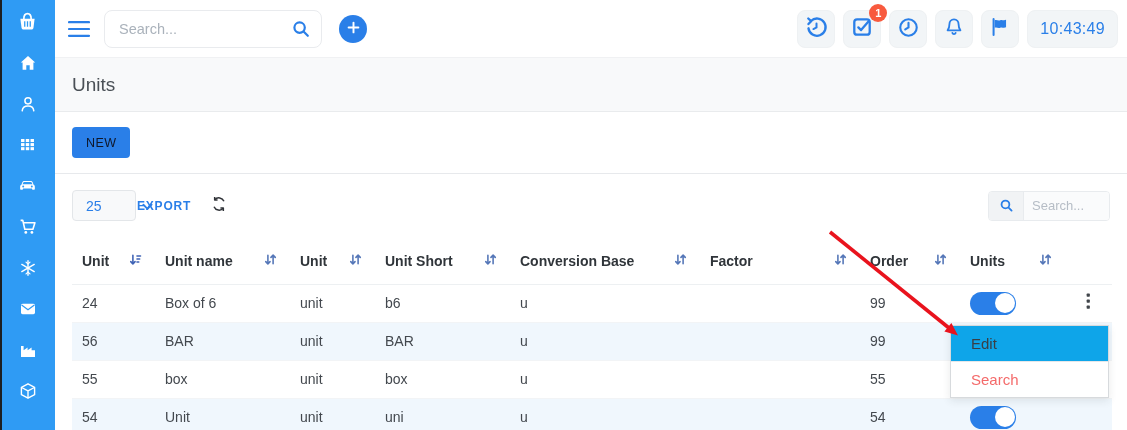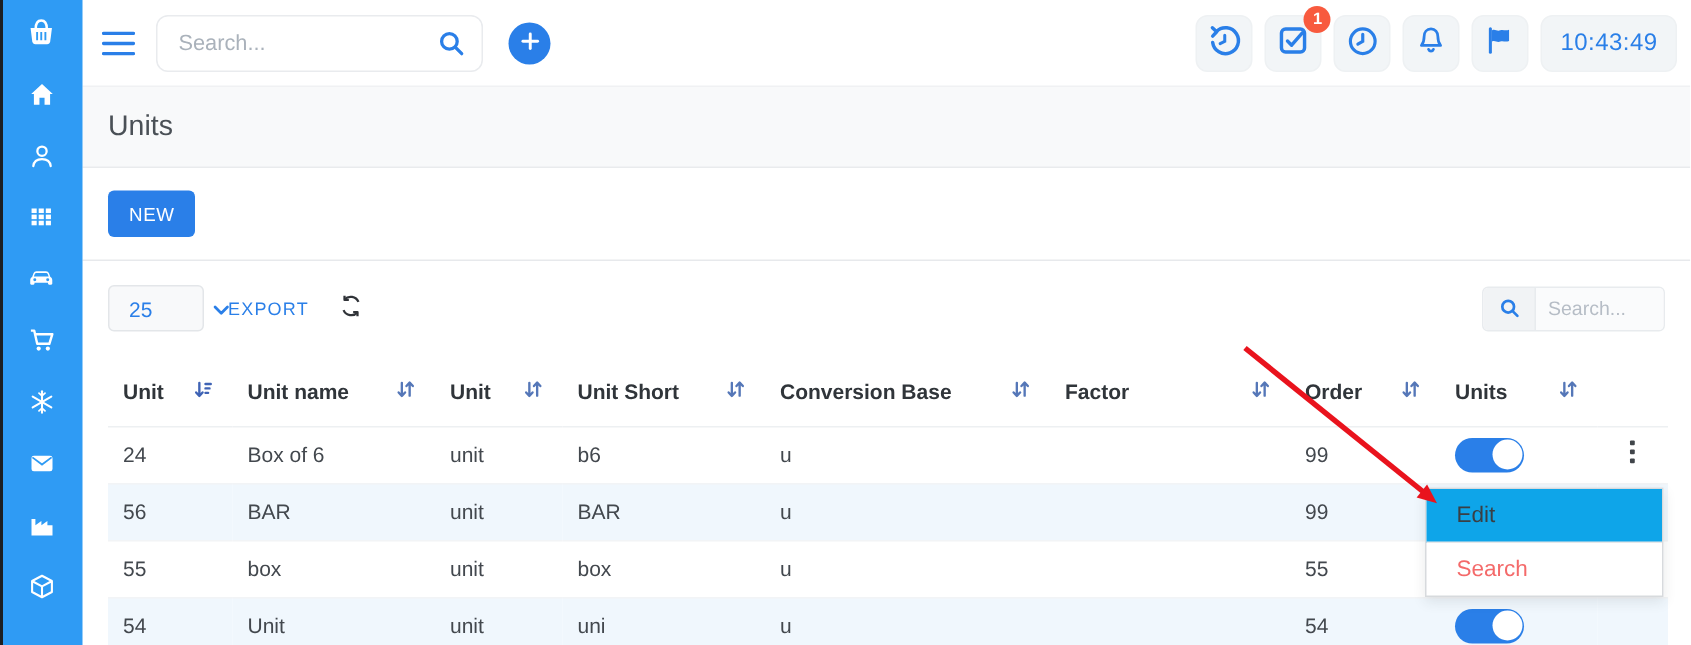--- a/index.html
+++ b/index.html
@@ -32,27 +32,27 @@
   .icon-btn { position:relative; width:38px; height:38px; border-radius:8px; border:1px solid #eef1f3; background:#f2f5f7; color:var(--primary,#2a7fe8); display:flex; align-items:center; justify-content:center; margin-left:8px; cursor:pointer; }
   .icon-badge { position:absolute; top:-7px; right:-7px; min-width:18px; height:18px; border-radius:50%; background:var(--badge-bg,#f85a3e); color:#fff; font-size:11px; font-weight:bold; display:flex; align-items:center; justify-content:center; }
   .time-box { margin-left:8px; height:38px; border-radius:8px; background:#f2f5f7; border:1px solid #eef1f3; display:flex; align-items:center; padding:0 12px; color:var(--primary,#2a7fe8); font-size:16px; font-weight:500; letter-spacing:.3px; }
 
   
   .title-bar { height:54px; background:#f8f9fa; border-bottom:1px solid #e9ebed; display:flex; align-items:center; padding:0 17px; }
   .title-bar h1 { font-size:19px; font-weight:400; color:#4a5056; }
 
   
   .action-bar { height:62px; background:#fff; border-bottom:1px solid #e7e9ec; display:flex; align-items:center; padding:0 17px; }
-  .btn-new { height:31px; padding:0 14px; background:var(--primary,#2a7fe8); color:#ffffff; border:none; border-radius:4px; font-size:12.5px; letter-spacing:.4px; font-family:inherit; cursor:pointer; }
+  .btn-new { height:31px; padding:0 14px; background:var(--primary,#2a7fe8); color:#0f172a; border:none; border-radius:4px; font-size:12.5px; letter-spacing:.4px; font-family:inherit; cursor:pointer; }
 
   
   .table-area { padding:16px 17px 0; background:#fff; }
   .controls { display:flex; align-items:center; }
   .page-size { width:64px; height:31px; background:#f8f9fa; border:1px solid #e3e6e9; border-radius:4px; display:flex; align-items:center; justify-content:space-between; padding:0 9px 0 13px; color:var(--primary,#2a7fe8); font-size:14px; cursor:pointer;gap:40px; }
-  .export-link { margin-left:16px; color:var(--primary,#2a7fe8); font-size:12px; font-weight:400; letter-spacing:.8px; text-decoration:none; cursor:pointer; }
+  .export-link { margin-left:1px; color:var(--primary,#2a7fe8); font-size:12px; font-weight:700; letter-spacing:.8px; text-decoration:none; cursor:pointer; }
   .refresh-btn { margin-left:20px; background:none; border:none; cursor:pointer; display:flex; align-items:center; }
   .tbl-search { margin-left:auto; width:122px; height:30px; display:flex; border:1px solid #e8ebee; border-radius:4px; overflow:hidden; }
   .tbl-search .addon { width:35px; background:#f1f3f5; border-right:1px solid #e8ebee; display:flex; align-items:center; justify-content:center; color:var(--primary,#2a7fe8); }
   .tbl-search input { flex:1; min-width:0; border:none; outline:none; background:#fafbfc; padding:0 8px; font-size:13px; color:#495057; font-family:inherit; }
   .tbl-search input::placeholder { color:#b6bdc6; }
 
   table { width:100%; border-collapse:collapse; table-layout:fixed; margin-top:17px; }
   col.c1{width:83px} col.c2{width:135px} col.c3{width:85px} col.c4{width:135px} col.c5{width:190px} col.c6{width:160px} col.c7{width:100px} col.c8{width:105px} col.c9{width:47px}
   th { height:46px; padding:0 10px; text-align:left; font-size:14px; font-weight:700; color:#30353a; border-bottom:1px solid #edf0f2; vertical-align:middle; cursor:pointer; }
   .th-in { display:flex; align-items:center; justify-content:space-between; padding-right:3px; }

